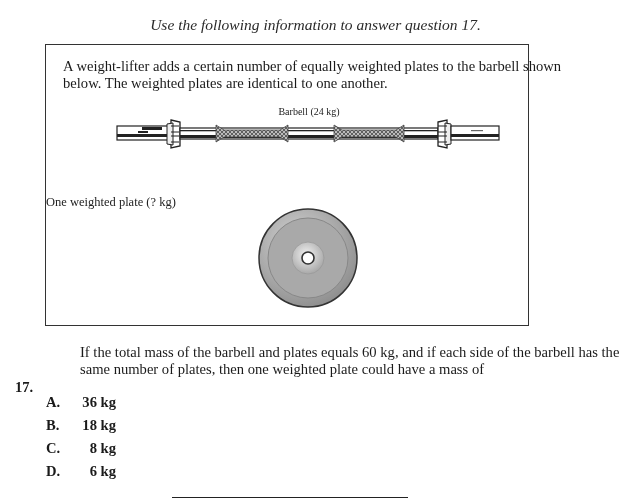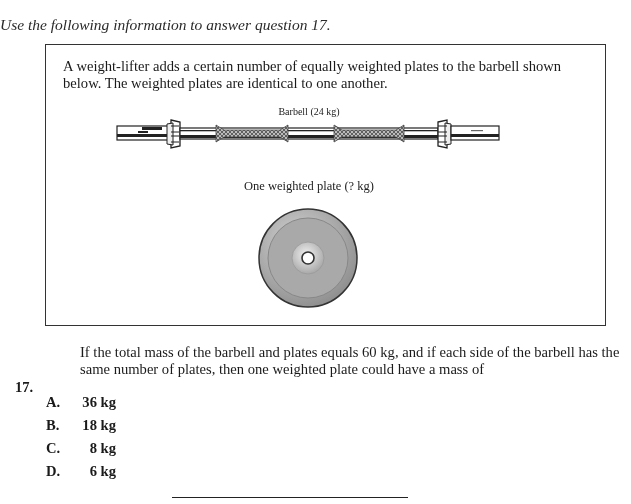--- a/index.html
+++ b/index.html
@@ -1,38 +1,38 @@
 <!DOCTYPE html>
 <html><head>
   <meta charset="utf-8">
   <style>
     html, body { margin: 0; padding: 0; background: #ffffff; }
     body {
       width: 631px; height: 504px; position: relative; overflow: hidden;
       font-family: "Liberation Serif", "DejaVu Serif", serif; color: #1a1a1a;
     }
     .intro {
-      position: absolute; left: 0; top: 16px; width: 631px; text-align: left;
+      position: absolute; left: 0; top: 16px; width: 631px; text-align: center;
       font-style: italic; font-size: 15.5px; color: #2a2a2a;
     }
     .info-box {
-      position: absolute; left: 45px; top: 44px; width: 561px; height: 282px;
+      position: absolute; left: 45px; top: 44px; width: 484px; height: 282px;
       border: 1.5px solid #333; box-sizing: border-box;
     }
     .info-text {
       position: absolute; left: 17px; top: 13px; width: 500px;
       font-size: 14.6px; line-height: 17px; color: #1a1a1a;
     }
     .barbell-label {
       position: absolute; left: 0; top: 61px; width: 526px; text-align: center;
       font-size: 10px; color: #222;
     }
     .barbell-svg { position: absolute; left: 70px; top: 73px; }
     .plate-label {
-      position: absolute; left: 0; top: 134px; width: 526px; text-align: center;
+      position: absolute; left: 0; top: 150px; width: 526px; 
       font-size: 12.5px; color: #222;
     }
     .plate-svg { position: absolute; left: 211px; top: 162px; }
     .question {
       position: absolute; left: 15px; top: 344px; width: 600px;
       font-size: 14.6px; line-height: 17px;
     }
     .q-num { position: absolute; left: 0; top: 0; font-weight: bold; margin-top: 35px; }
     .q-text { position: absolute; left: 30px; top: 0; width: 545px; margin-left: 35px; }
     .choices { position: absolute; left: 46px; top: 394px; }

